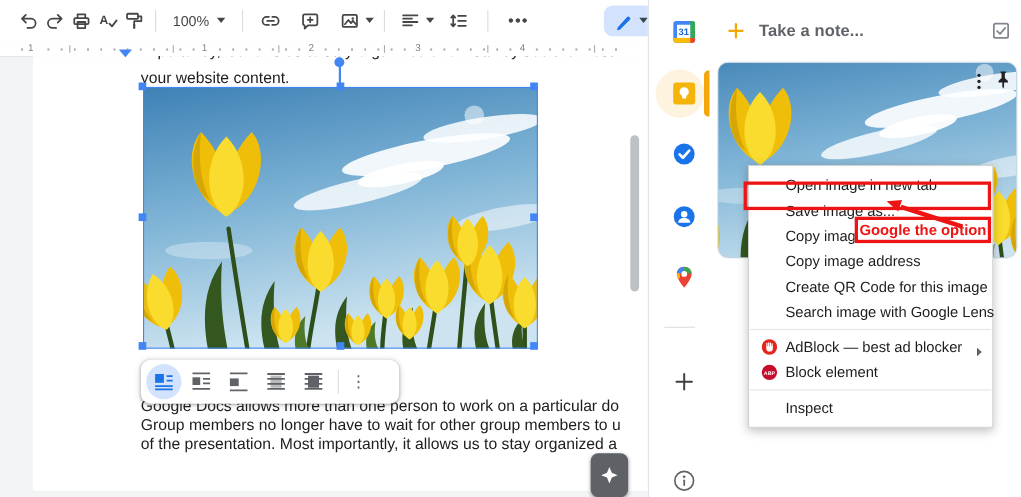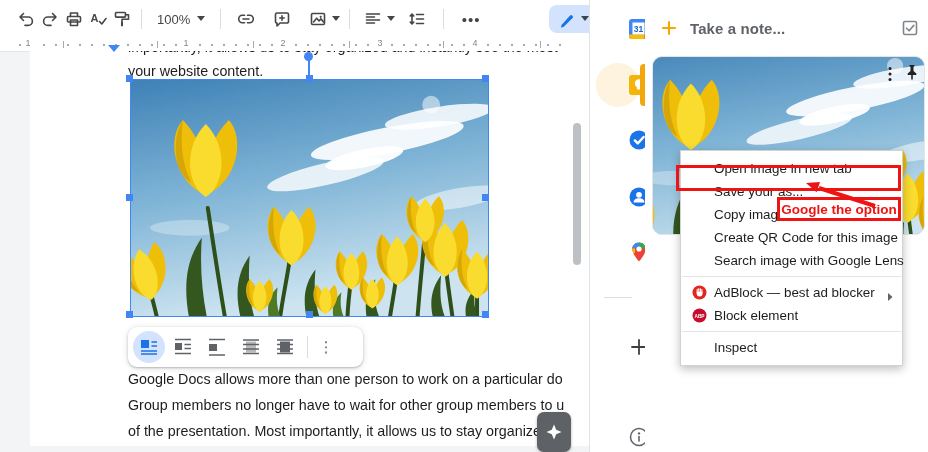--- a/index.html
+++ b/index.html
@@ -20,42 +20,42 @@
   .ruler{position:absolute;left:0;top:38px;width:589px;height:13px;background:#fff;border-bottom:1px solid #e3e6e8;}
   .rdots{position:absolute;left:14px;right:24px;top:6px;height:2px;
          background-image:radial-gradient(circle,#a5abb3 0.9px,transparent 1.1px);background-size:12px 2px;background-repeat:repeat-x;}
   .rtick{position:absolute;top:3px;width:1px;height:7px;background:#a5abb3;}
   .rnum{position:absolute;top:0px;width:10px;text-align:center;font-size:9px;color:#80868b;background:#fff;}
   .indent-marker{position:absolute;left:108px;top:45px;width:0;height:0;border-left:6px solid transparent;border-right:6px solid transparent;border-top:7px solid #4285f4;z-index:3;}
 
   .page{position:absolute;left:30px;top:51px;width:559px;height:395px;background:#fff;overflow:hidden;color:#1d1d1f;}
   .docline{position:absolute;left:98px;width:447px;white-space:nowrap;overflow:hidden;font-size:14.3px;line-height:16.5px;}
   .para{position:absolute;left:98px;top:311px;width:441px;overflow:hidden;}
-  .para div{white-space:nowrap;font-size:14.3px;line-height:16.8px;margin-top:9px;}
+  .para div{white-space:nowrap;font-size:14.3px;line-height:16.8px;}
 
   .img-block{position:absolute;left:100px;top:28px;width:359px;height:238px;}
   .sel-border{position:absolute;inset:0;border:1.6px solid #4285f4;pointer-events:none;}
   .handle{position:absolute;width:7px;height:7px;background:#4285f4;z-index:2;}
   .rot-stem{position:absolute;left:178px;top:-22px;width:2px;height:22px;background:#4285f4;}
   .rot-dot{position:absolute;left:174px;top:-27px;width:9px;height:9px;border-radius:50%;background:#4285f4;}
 
   .wrap-pill{position:absolute;left:98px;top:276px;width:230px;height:40px;background:#fff;border-radius:9px;
              box-shadow:0 1px 2px rgba(60,64,67,.3),0 1px 6px rgba(60,64,67,.18);display:flex;align-items:center;padding-left:5px;z-index:4;}
   .wopt{width:32px;height:32px;display:flex;align-items:center;justify-content:center;border-radius:50%;color:#5f6368;flex:none;margin-right:2px;}
   .wopt.sel{background:#d3e3fd;color:#1a73e8;}
   .wsep{width:1px;height:22px;background:#dadce0;margin:0 6px 0 4px;}
   .wkebab{color:#5f6368;font-size:15px;width:24px;text-align:center;}
 
   .scrollbar{position:absolute;left:573px;top:123px;width:8px;height:142px;background:#bdc1c6;border-radius:4px;z-index:5;}
   .sparkle-btn{position:absolute;left:537px;top:412px;width:34px;height:40px;border-radius:7px;background:#5e6266;
                display:flex;align-items:center;justify-content:center;z-index:6;box-shadow:0 1px 3px rgba(0,0,0,.3);}
 
   
   .rail{position:absolute;left:589px;top:0;width:56px;height:452px;background:#fff;border-left:1px solid #e0e3e7;}
-  .rail-item{position:absolute;left:4px;width:56px;display:flex;justify-content:flex-end;}
+  .rail-item{position:absolute;left:4px;width:56px;display:flex;justify-content:center;}
   .keep-halo{position:absolute;left:6px;top:63px;width:44px;height:44px;border-radius:50%;background:#fdf3de;}
   .active-bar{position:absolute;right:0;top:64px;width:6px;height:42px;background:#f4a70b;border-radius:4px 0 0 4px;}
   .rail-div{position:absolute;left:14px;right:14px;top:297px;height:1px;background:#dadce0;}
 
   
   .keep{position:absolute;left:645px;top:0;width:283px;height:452px;background:#fff;}
   .tn-plus{position:absolute;left:16px;top:20px;}
   .tn-text{position:absolute;left:45px;top:20px;font-size:15px;color:#5f6368;font-weight:bold;letter-spacing:.1px;}
   .tn-check{position:absolute;left:257px;top:20px;}
   .note-card{position:absolute;left:7px;top:56px;width:271px;height:177px;border:1px solid #e2e4e8;border-radius:10px;overflow:hidden;background:#9cc4dd;}
@@ -409,22 +409,23 @@
       <div class="card-pin">
         <svg width="18" height="19">
           <path d="M6.5 2 h5 v1 l-1 .8 V8 l2.8 2.6 v1.4 H9.8 v3.6 L9 17.6 l-.8-2 V12 H4.7 v-1.4 L7.5 8 V3.8 l-1-.8 Z" fill="#202124"></path>
         </svg>
       </div>
     </div>
   </div>
 
   <div class="menu">
     <div class="mi">Open image in new tab</div>
-    <div class="mi">Save your as...</div>
+    <div class="mi">Save image as...</div>
     <div class="mi">Copy image</div>
+    <div class="mi">Copy image address</div>
     <div class="mi">Create QR Code for this image</div>
     <div class="mi">Search image with Google Lens</div>
     <div class="msep"></div>
     <div class="mi">
       <span class="micon">
         <svg width="15" height="15">
             <circle cx="7.5" cy="7.5" r="7" fill="#e2261d"></circle>
             <path d="M5.2 4.2 V7 M6.8 3.6 V7 M8.4 3.9 V7 M9.9 4.6 V7.2" stroke="#fff" stroke-width="1.1" stroke-linecap="round"></path>
             <path d="M4.6 6.8 h6 v2.2 a3 3 0 0 1 -3 2.6 a3 3 0 0 1 -3 -2.6 Z" fill="#fff"></path>
           </svg>

